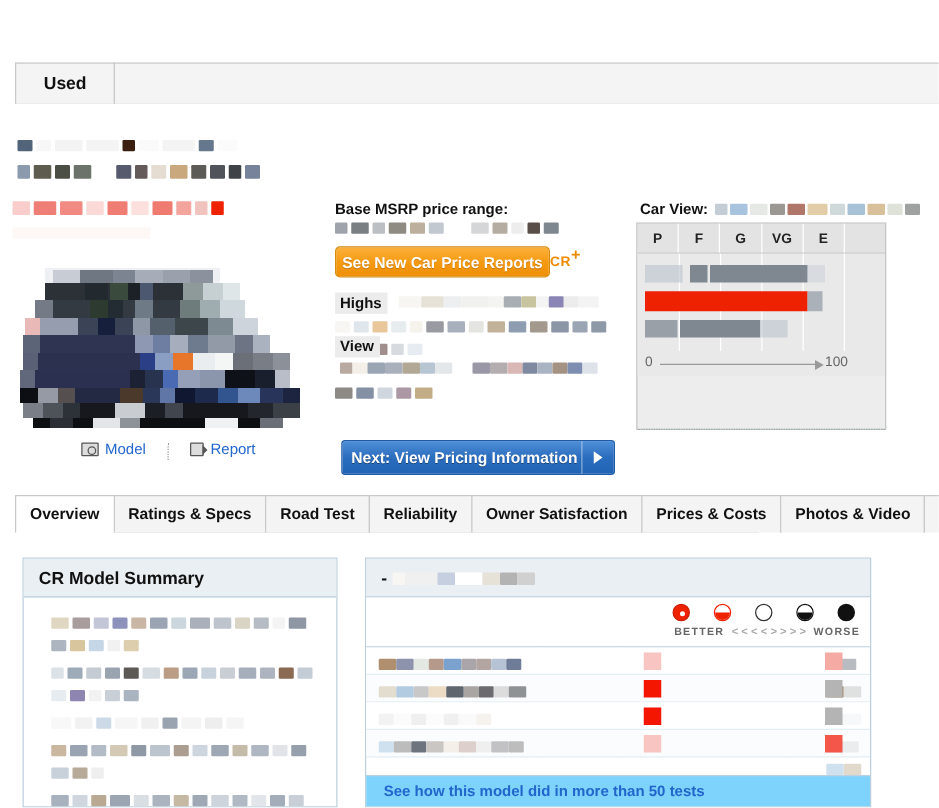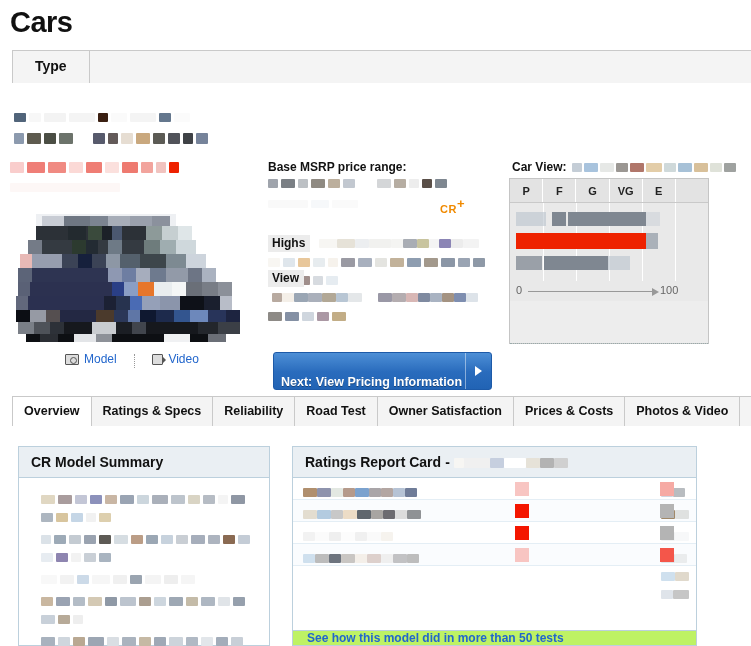--- a/index.html
+++ b/index.html
@@ -178,25 +178,25 @@
     border-top: 4px solid transparent; border-bottom: 4px solid transparent;
     border-left: 7px solid #999;
   }
   .scorebox-foot {
     position: absolute; left: 0; right: 0; bottom: -1px; height: 1px;
     border-bottom: 1px dotted #9aa;
   }
 
   
   .next-btn {
-    position: absolute; left: 273px; top: 352px; width: 219px; height: 38px;
+    position: absolute; left: 273px; top: 352px; width: 219px; height: 28px;
     border-radius: 3px; border: 1px solid #1d5aa8;
     background: linear-gradient(#4d8fd6, #2a6cbd 52%, #2163b4);
     color: #fff; font-size: 12.5px; font-weight: bold;
-    display: flex; align-items: flex-end; cursor: pointer;
+    display: flex; align-items: center; cursor: pointer;
     text-shadow: 0 1px 0 rgba(0,0,0,.35);
   }
   .next-btn .lbl { flex: 1; text-align: center; padding-left: 4px; }
   .next-btn .arrowbox {
     width: 26px; height: 100%; border-left: 1px solid rgba(255,255,255,.45);
     display: flex; align-items: center; justify-content: center;
   }
   .next-btn .arrowbox::before {
     content: ""; border-top: 5px solid transparent; border-bottom: 5px solid transparent;
     border-left: 7px solid #fff;
@@ -280,39 +280,38 @@
     position: absolute; left: 222px; top: 4px; width: 14px; height: 14px;
   }
   .rrow .mark2 {
     position: absolute; right: 22px; top: 4px; width: 14px; height: 14px;
   }
   .rcol-div {
     position: absolute; top: 0; bottom: 0; width: 1px; background: #e4eef5;
   }
 
   .report-foot {
-    position: absolute; left: 0; right: 0; bottom: 0; height: 15px;
-    border-top: 1px solid #bcd0dd; background: #bef264;
+    position: absolute; left: 0; right: 0; bottom: 0; height: 25px;
+    border-top: 1px solid #bcd0dd; background: #7dd3fc;
     display: flex; align-items: center; padding-left: 14px;
   }
   .report-foot a {
     color: #2266cc; font-size: 12px; font-weight: bold;
     text-decoration: none; cursor: pointer;
   }
 </style>
 </head>
 <body>
 
 <div class="page">
 
-  <div class="page-title">Cars</div>
 
   <div class="toptabs">
     <div class="strip">
-      <div class="ttab">Type</div>
+      <div class="ttab">Used</div>
       <div class="ttab-filler"></div>
     </div>
   </div>
 
   <div class="crumbs">
     <span class="rline">
       <span class="redact" style="width:12px;background:#51647a"></span><span class="redact" style="width:12px;background:#f7f7f7"></span><span class="redact" style="width:22px;background:#f3f3f3"></span><span class="redact" style="width:26px;background:#f4f4f4"></span><span class="redact" style="width:10px;background:#3b2012"></span><span class="redact" style="width:16px;background:#fafafa"></span><span class="redact" style="width:26px;background:#f4f4f4"></span><span class="redact" style="width:12px;background:#64778d"></span><span class="redact" style="width:16px;background:#fbfbfb"></span>
     </span>
     <span class="rline row2">
       <span class="redact" style="width:10px;background:#8c9aae"></span><span class="redact" style="width:14px;background:#5e5b4f"></span><span class="redact" style="width:12px;background:#4b4e44"></span><span class="redact" style="width:14px;background:#6c736b"></span><span class="redact" style="width:14px;background:#ffffff"></span><span class="redact" style="width:12px;background:#575a6c"></span><span class="redact" style="width:10px;background:#635a59"></span><span class="redact" style="width:12px;background:#e6ddd2"></span><span class="redact" style="width:14px;background:#c9a87e"></span><span class="redact" style="width:12px;background:#5c5b55"></span><span class="redact" style="width:12px;background:#51535a"></span><span class="redact" style="width:10px;background:#3f4246"></span><span class="redact" style="width:12px;background:#76839a"></span>
@@ -435,34 +434,35 @@
   </div>
 
   <div class="media-links">
     <a>
       <span class="mi mi-cam"></span>
       <span>Model</span>
     </a>
     <span class="sep"></span>
     <a>
       <span class="mi mi-vid"></span>
-      <span>Video</span>
+      <span>Report</span>
     </a>
   </div>
 
   <div class="msrp-label">Base MSRP price range:</div>
   <div class="msrp-vals">
     <span class="rline">
       <span class="redact" style="width:10px;background:#9fa4ac"></span><span class="redact" style="width:14px;background:#7a7f84"></span><span class="redact" style="width:10px;background:#bcc0c4"></span><span class="redact" style="width:14px;background:#8f8a82"></span><span class="redact" style="width:12px;background:#bcaf9d"></span><span class="redact" style="width:12px;background:#c2c8d0"></span><span class="redact" style="width:16px;background:#ffffff"></span><span class="redact" style="width:14px;background:#d4d6d8"></span><span class="redact" style="width:12px;background:#b6ada2"></span><span class="redact" style="width:10px;background:#ededed"></span><span class="redact" style="width:10px;background:#5a4f48"></span><span class="redact" style="width:12px;background:#7e8790"></span>
     </span>
     <span class="rline row2">
       <span class="redact" style="width:40px;background:#f0f0f0"></span><span class="redact" style="width:18px;background:#e9eef3"></span><span class="redact" style="width:26px;background:#f2f2f2"></span>
     </span>
   </div>
 
+  <div class="price-btn">See New Car Price Reports</div>
   <div class="crplus">
     <span>CR</span><sup>+</sup>
   </div>
 
   <div class="highs">
     <span class="hl-tag">Highs</span>
     <span class="hl-inline">
       <span class="redact" style="width:18px;background:#f7f6f3"></span><span class="redact" style="width:18px;background:#e6e2d8"></span><span class="redact" style="width:14px;background:#eceef0"></span><span class="redact" style="width:22px;background:#f1f1ef"></span><span class="redact" style="width:12px;background:#f4f4f2"></span><span class="redact" style="width:14px;background:#a9adb4"></span><span class="redact" style="width:12px;background:#c8c49f"></span><span class="redact" style="width:10px;background:#f4f4f4"></span><span class="redact" style="width:12px;background:#8b85b5"></span><span class="redact" style="width:12px;background:#ececec"></span><span class="redact" style="width:16px;background:#f3f3f3"></span>
     </span>
     <span class="rline hl-body">
@@ -522,22 +522,22 @@
   </div>
 
   <div class="next-btn">
     <span class="lbl">Next: View Pricing Information</span>
     <span class="arrowbox"></span>
   </div>
 
   <div class="sectabs">
     <div class="stab active">Overview</div>
     <div class="stab">Ratings &amp; Specs</div>
+    <div class="stab">Road Test</div>
     <div class="stab">Reliability</div>
-    <div class="stab">Road Test</div>
     <div class="stab">Owner Satisfaction</div>
     <div class="stab">Prices &amp; Costs</div>
     <div class="stab">Photos &amp; Video</div>
     <div class="stab">Recalls</div>
 
   </div>
 
   <div class="panel summary">
     <div class="panel-head">CR Model Summary</div>
     <div class="body">
@@ -555,27 +555,40 @@
       </span>
       <span class="rline">
         <span class="redact" style="width:14px;background:#a8b2be"></span><span class="redact" style="width:12px;background:#cfd6dd"></span><span class="redact" style="width:12px;background:#b9a892"></span><span class="redact" style="width:16px;background:#9ca6b3"></span><span class="redact" style="width:12px;background:#d9dee3"></span><span class="redact" style="width:14px;background:#aab3be"></span><span class="redact" style="width:12px;background:#c6b9a4"></span><span class="redact" style="width:12px;background:#9fa9b6"></span><span class="redact" style="width:14px;background:#cdd4db"></span><span class="redact" style="width:12px;background:#b0b9c4"></span><span class="redact" style="width:12px;background:#e2e6ea"></span><span class="redact" style="width:12px;background:#a3adba"></span><span class="redact" style="width:12px;background:#c8cfd7"></span>
       </span>
 
     </div>
   </div>
 
   <div class="panel report">
     <div class="panel-head">
-      <span>Ratings Report Card</span>
       <span class="dash">-</span>
       <span>
         <span class="redact" style="width:10px;background:#f7f6f3"></span><span class="redact" style="width:26px;background:#f0f0f0"></span><span class="redact" style="width:14px;background:#c6cfdf"></span><span class="redact" style="width:22px;background:#ffffff"></span><span class="redact" style="width:14px;background:#e6e2d8"></span><span class="redact" style="width:14px;background:#b3b3b3"></span><span class="redact" style="width:14px;background:#d0d0d0"></span>
       </span>
     </div>
 
+    <div class="legend-row">
+      <div class="legend-icons">
+        <span class="cicon c1"></span>
+        <span class="cicon c2"></span>
+        <span class="cicon c3"></span>
+        <span class="cicon c4"></span>
+        <span class="cicon c5"></span>
+      </div>
+      <div class="legend-scale">
+        <span>BETTER</span>
+        <span class="chev">&lt;  &lt;  &lt;  &lt;  &gt;  &gt;  &gt;  &gt;</span>
+        <span>WORSE</span>
+      </div>
+    </div>
 
     <div class="rtable">
       <div class="rcol-div" style="left:138px"></div>
       <div class="rcol-div" style="left:203px"></div>
       <div class="rcol-div" style="left:337px"></div>
       <div class="rcol-div" style="left:360px"></div>
 
       <div class="rrow">
         <span class="label">
           <span class="redact" style="width:14px;background:#b08f6e"></span><span class="redact" style="width:14px;background:#8e93ad"></span><span class="redact" style="width:12px;background:#e3e8e2"></span><span class="redact" style="width:12px;background:#b59a8b"></span><span class="redact" style="width:14px;background:#7ba2ce"></span><span class="redact" style="width:12px;background:#a9a5a8"></span><span class="redact" style="width:12px;background:#b3a6a2"></span><span class="redact" style="width:12px;background:#b6c3d5"></span><span class="redact" style="width:12px;background:#6f7c98"></span>

